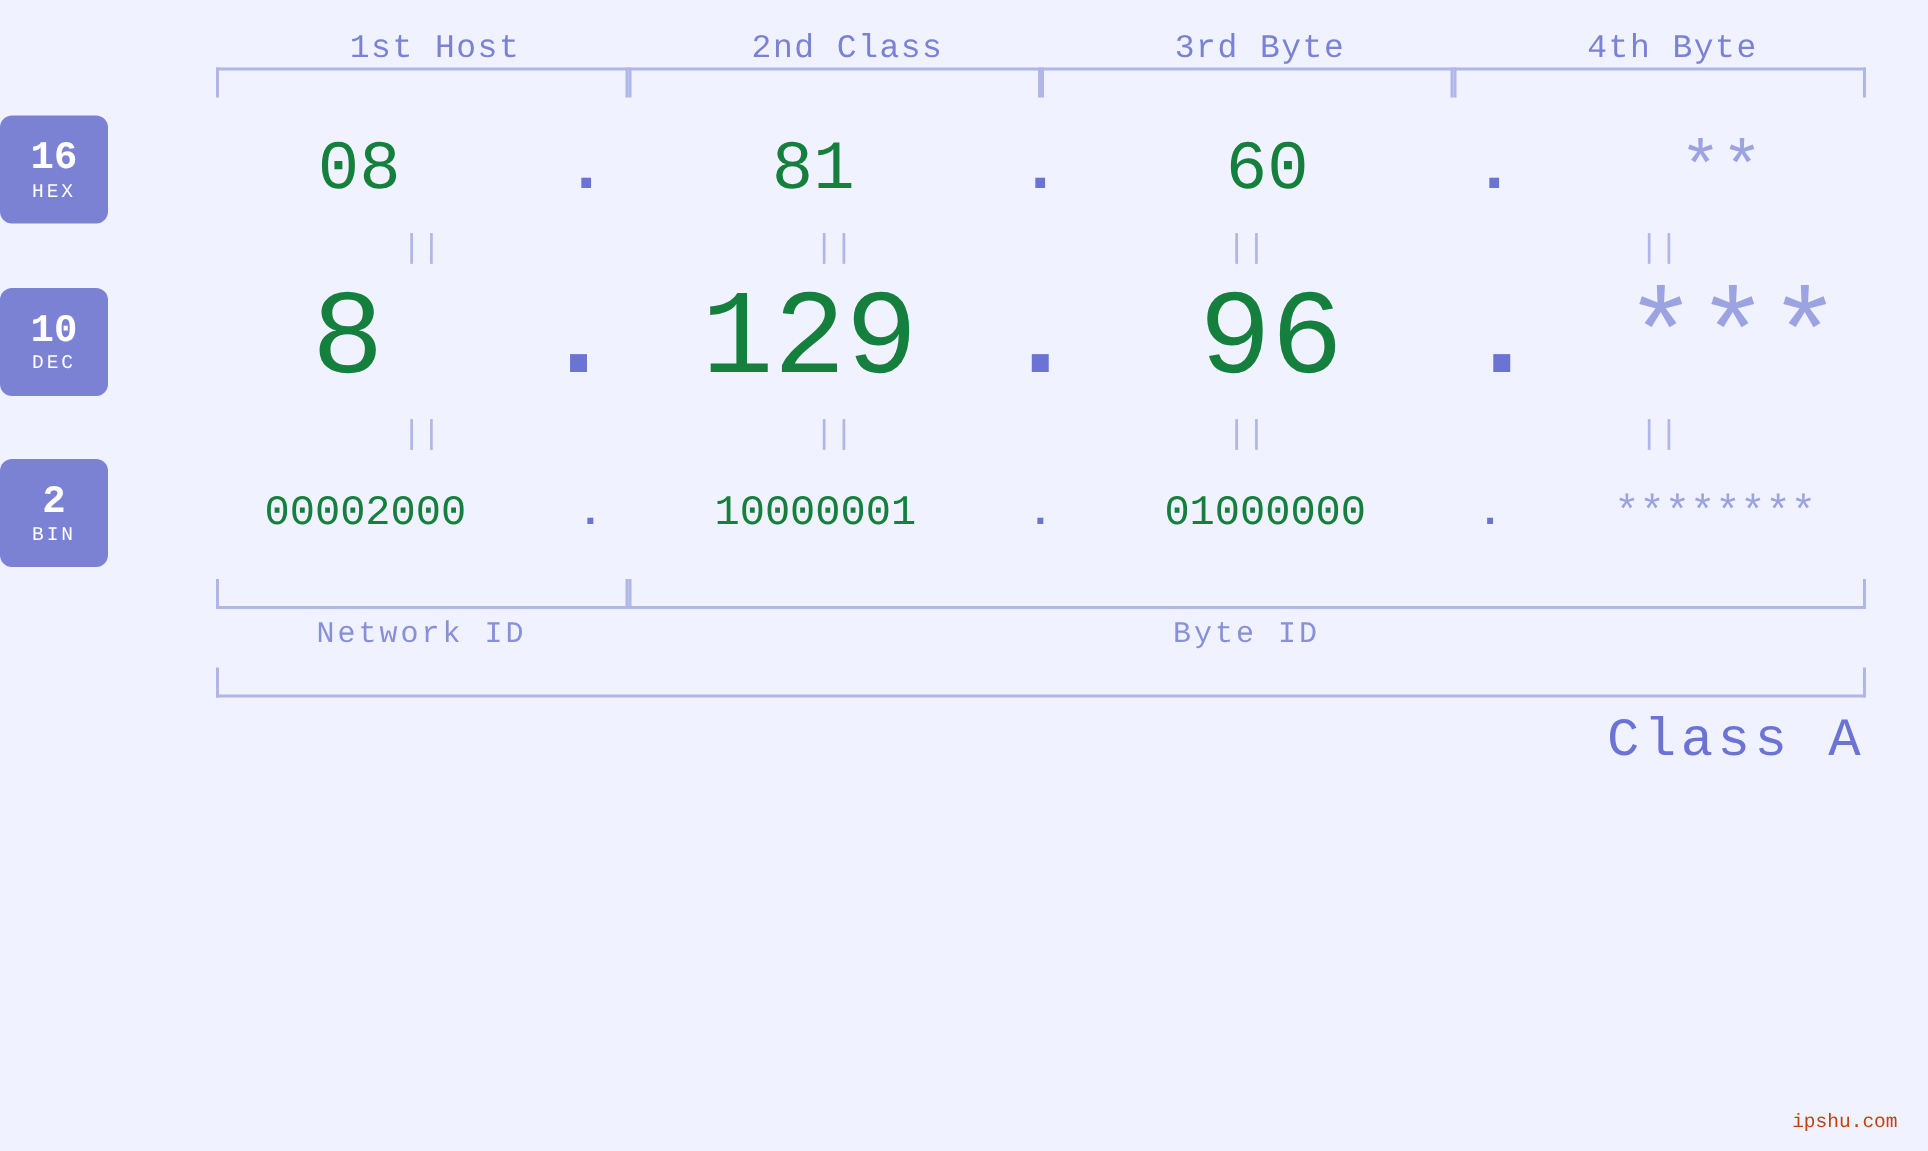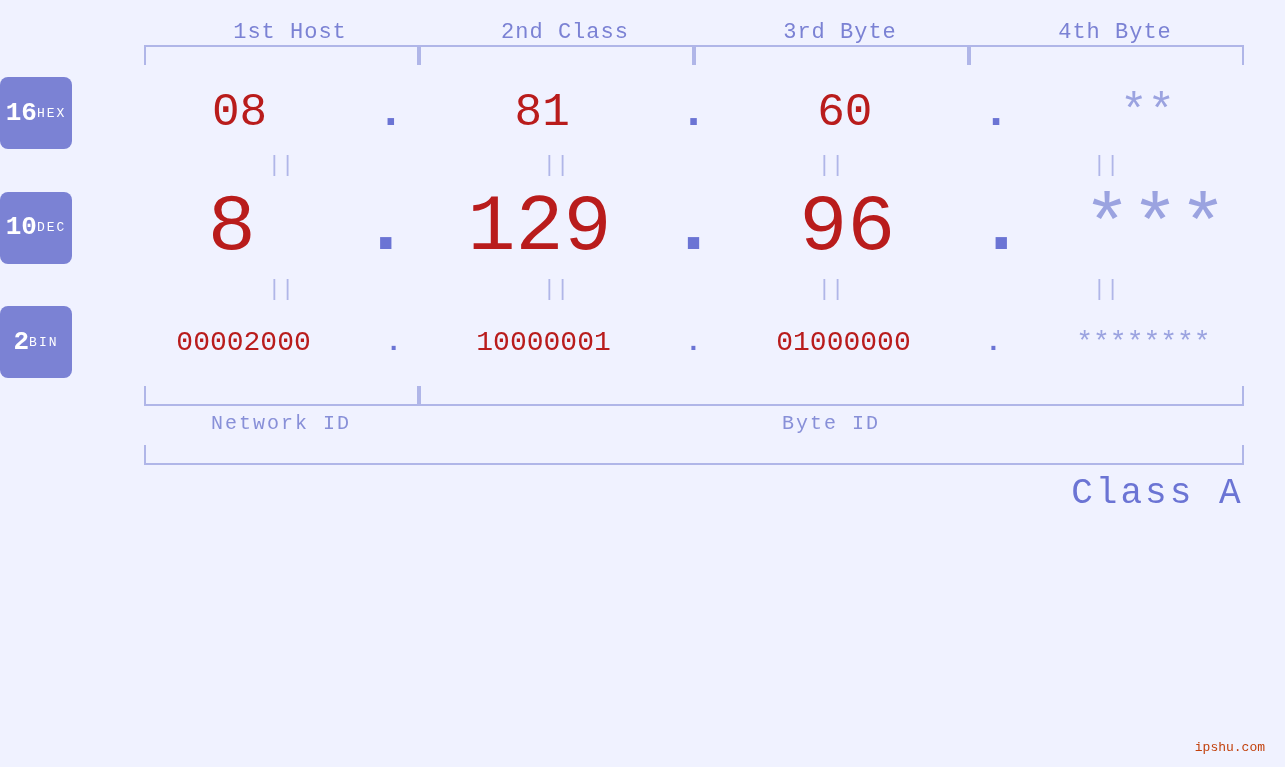--- a/index.html
+++ b/index.html
@@ -49,21 +49,21 @@
       position: relative;
     }
 
     
     .badge {
       width: 72px;
       height: 72px;
       background: #7b82d4;
       border-radius: 8px;
       display: flex;
-      flex-direction: row;
+      flex-direction: column;
       align-items: center;
       justify-content: center;
       color: white;
       flex-shrink: 0;
       margin-right: 30px;
     }
 
     .badge-number {
       font-size: 26px;
       font-weight: bold;
@@ -85,21 +85,21 @@
 
     .byte-cell {
       flex: 1;
       display: flex;
       align-items: center;
       justify-content: center;
       position: relative;
     }
 
     .byte-value {
-      color: #b91c1c;
+      color: #15803d;
       text-align: center;
       font-family: 'Courier New', Courier, monospace;
     }
 
     .byte-value.hex {
       font-size: 46px;
     }
 
     .byte-value.dec {
       font-size: 80px;

